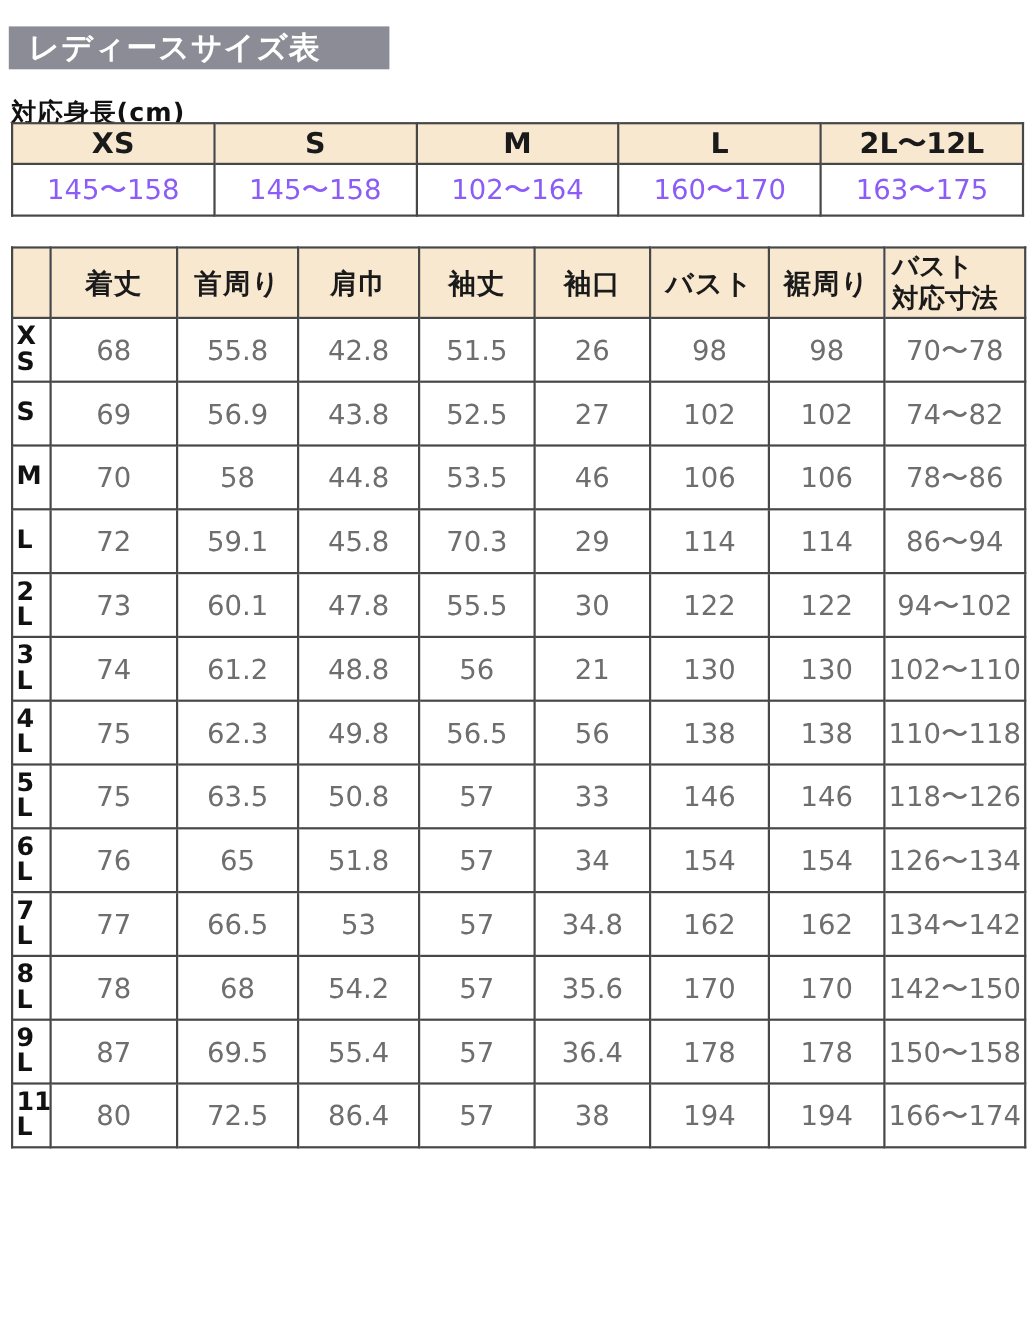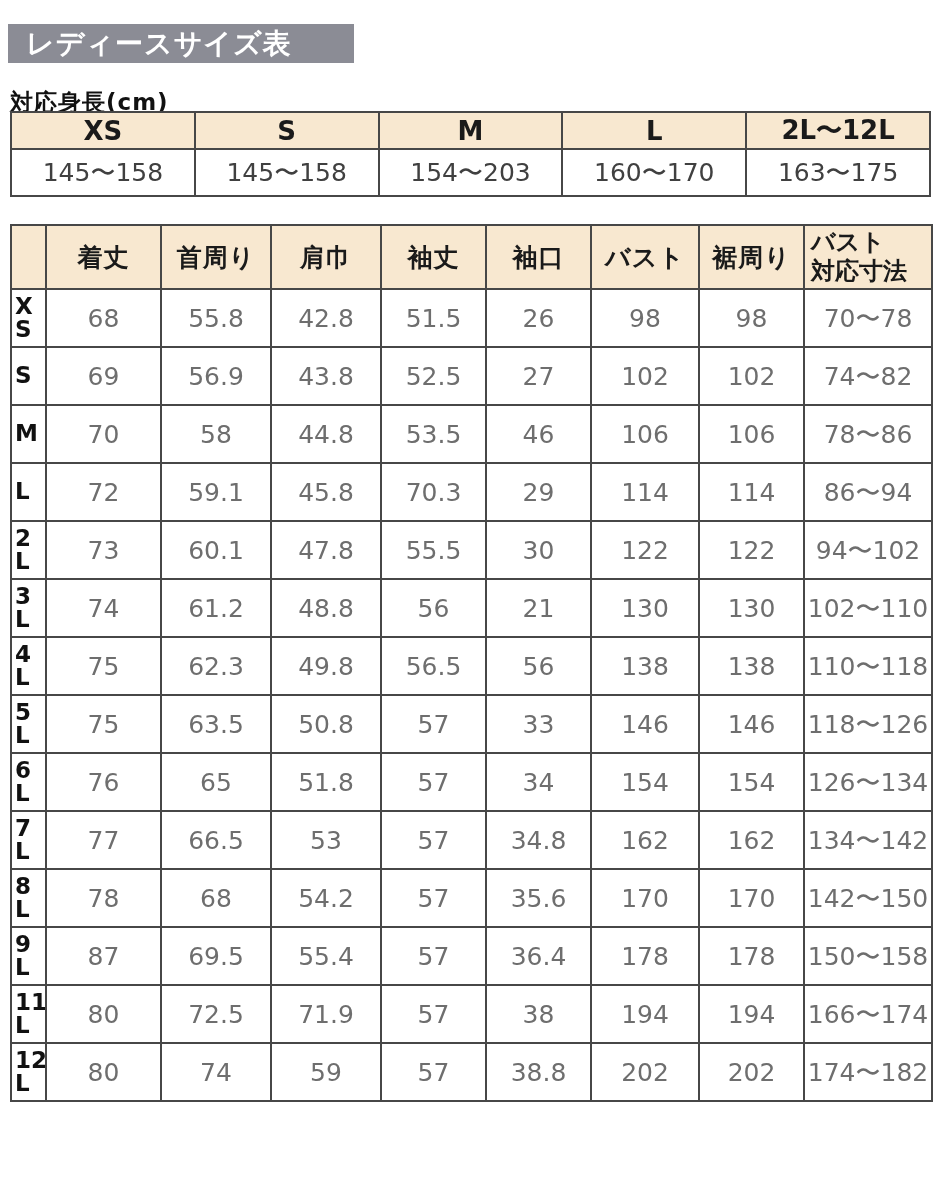--- a/index.html
+++ b/index.html
@@ -61,21 +61,21 @@
     height: 33px;
     background: #f8e8d0;
     font-size: 26px;
     font-weight: bold;
     color: #1a1a1a;
   }
   .height-table td {
     height: 45px;
     font-size: 25px;
     font-weight: normal;
-    color: #404040;
+    color: #8b5cf6;
   }
   
   .size-table {
     position: absolute;
     left: 10px;
     top: 224px;
     width: 921px;
   }
   .size-table th.col-header {
     height: 62px;
@@ -125,21 +125,21 @@
         <th>S</th>
         <th>M</th>
         <th>L</th>
         <th>2L〜12L</th>
       </tr>
     </thead>
   <tbody>
       <tr>
         <td>145〜158</td>
         <td>145〜158</td>
-        <td>154〜203</td>
+        <td>102〜164</td>
         <td>160〜170</td>
         <td>163〜175</td>
       </tr>
     </tbody>
 </table>
 
 <table class="size-table">
   <colgroup>
     <col style="width:35px">
       <col style="width:115px">
@@ -333,35 +333,21 @@
         <td>178</td>
         <td>150〜158</td>
       </tr>
       <tr>
         <th class="row-label">
           <span>11</span>
           <span>L</span>
         </th>
         <td>80</td>
         <td>72.5</td>
-        <td>71.9</td>
+        <td>86.4</td>
         <td>57</td>
         <td>38</td>
         <td>194</td>
         <td>194</td>
         <td>166〜174</td>
       </tr>
-      <tr>
-        <th class="row-label">
-          <span>12</span>
-          <span>L</span>
-        </th>
-        <td>80</td>
-        <td>74</td>
-        <td>59</td>
-        <td>57</td>
-        <td>38.8</td>
-        <td>202</td>
-        <td>202</td>
-        <td>174〜182</td>
-      </tr>
     </tbody>
 </table>
 
 </body></html>

